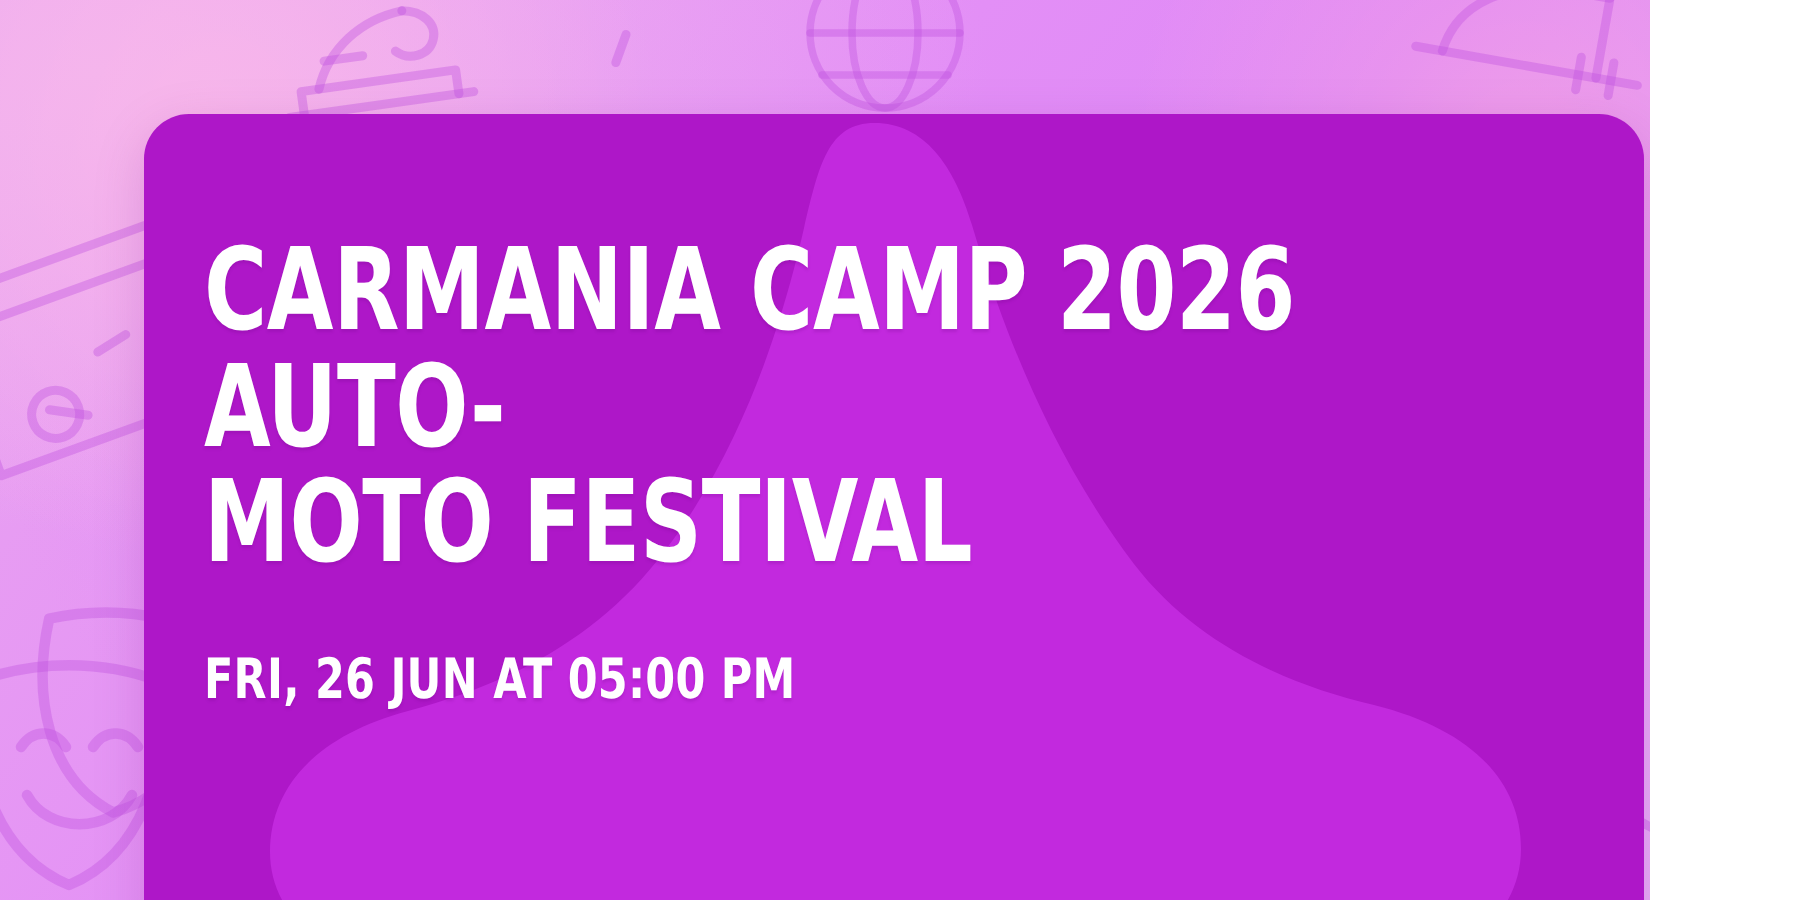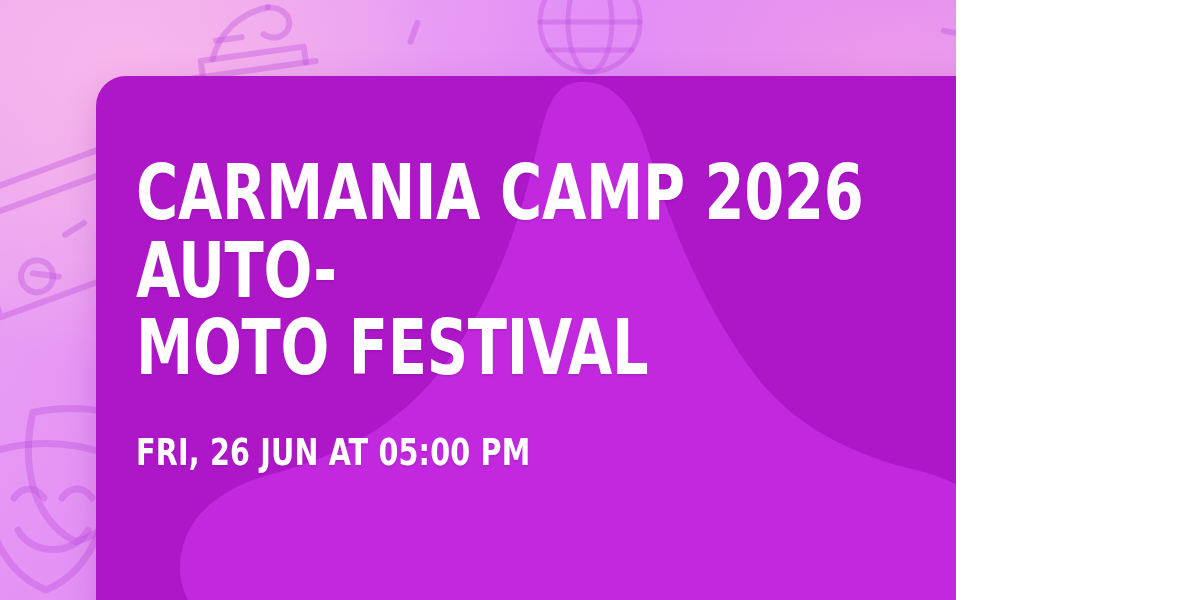--- a/index.html
+++ b/index.html
@@ -2,21 +2,21 @@
 <html><head>
 <meta charset="utf-8">
 <style>
   html, body {
     margin: 0;
     padding: 0;
     background: #ffffff;
   }
   #stage {
     position: relative;
-    width: 956px;
+    width: 1100px;
     height: 600px;
     overflow: hidden;
     font-family: "Liberation Sans", sans-serif;
   }
 
   
   .bg-base {
     position: absolute;
     inset: 0;
     background:

